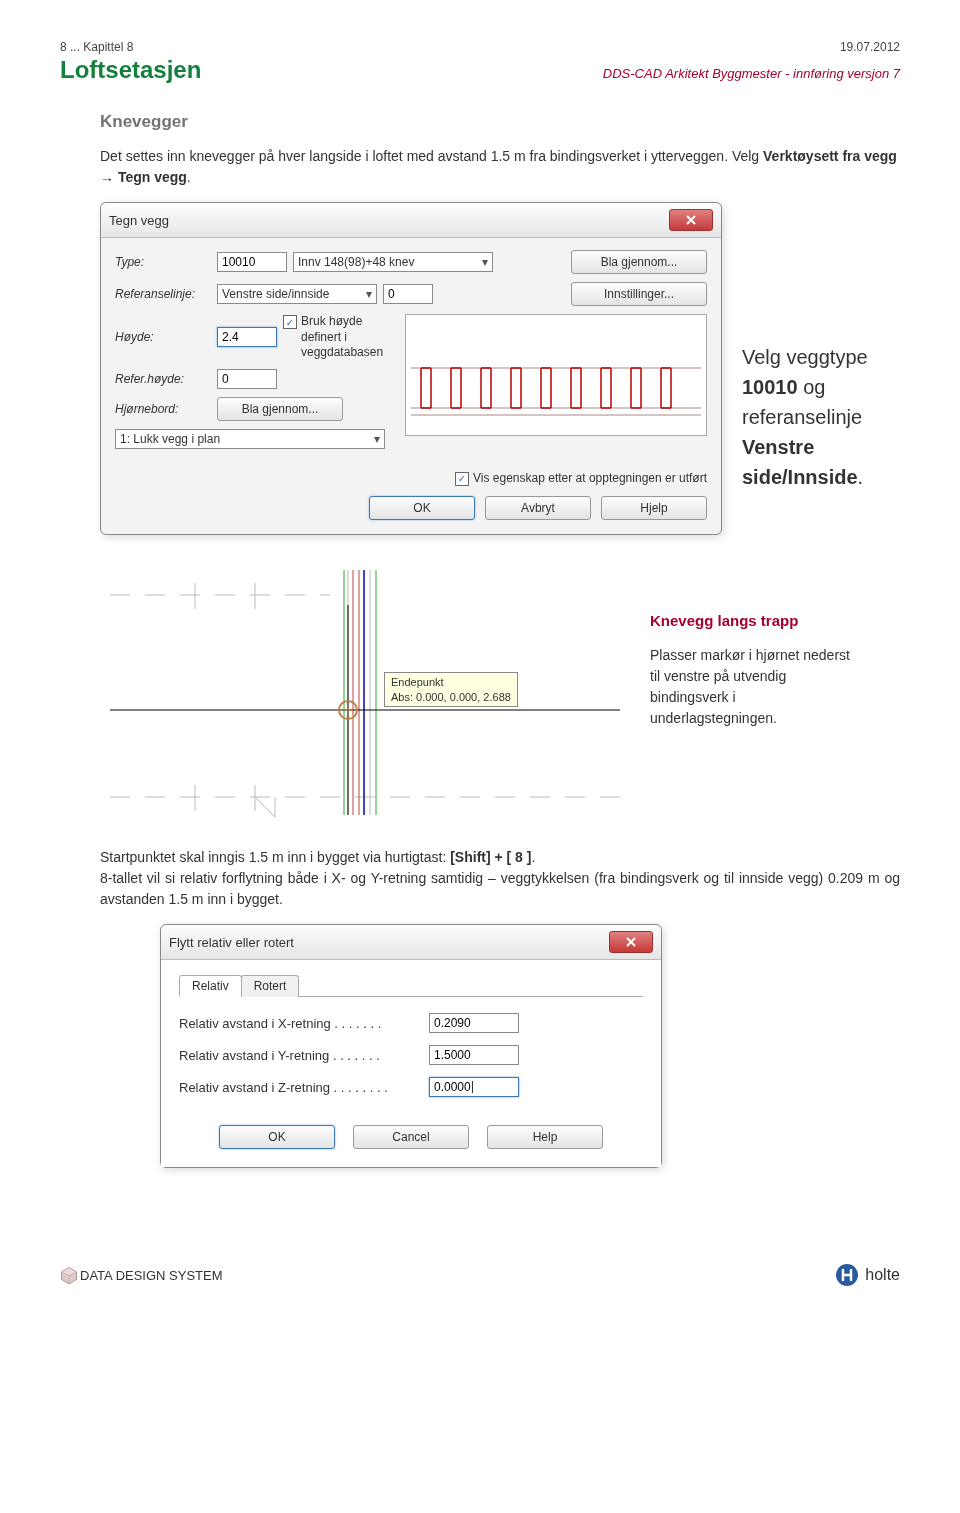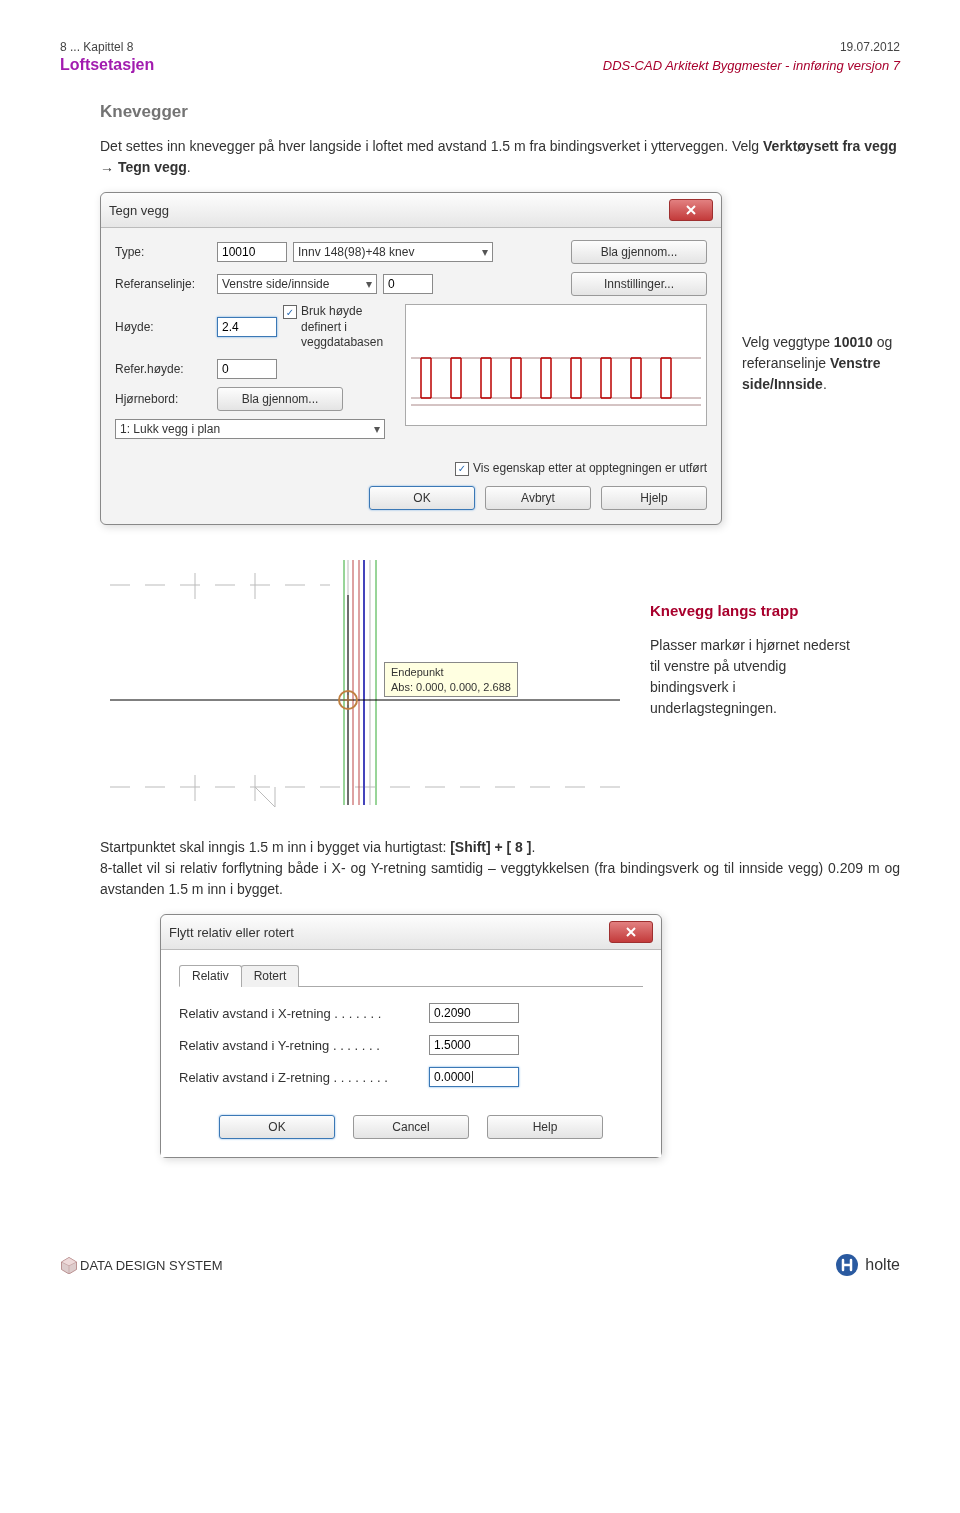--- a/index.html
+++ b/index.html
@@ -22,22 +22,22 @@
     color: #444;
     margin-bottom: 2px;
   }
   .header-title-row {
     display: flex;
     justify-content: space-between;
     align-items: baseline;
     margin-bottom: 28px;
   }
   .header-title {
-    color: #a21caf;
-    font-size: 16px;
+    color: #15803d;
+    font-size: 24px;
     font-weight: bold;
   }
   .header-subtitle {
     color: #a8002d;
     font-size: 13px;
     font-style: italic;
   }
   .content {
     margin-left: 40px;
   }
@@ -92,20 +92,21 @@
   }
   .form-row {
     display: flex;
     align-items: center;
     margin-bottom: 8px;
     gap: 6px;
   }
   .label {
     width: 96px;
     color: #333;
+    font-style: italic;
   }
   .textbox {
     border: 1px solid #8a8a8a;
     background: #fff;
     height: 20px;
     padding: 1px 4px;
     font-size: 12px;
     color: #000;
     box-sizing: border-box;
     display: inline-flex;
@@ -185,21 +186,21 @@
     gap: 10px;
     padding-top: 10px;
   }
   
   .aside-row {
     display: flex;
     align-items: flex-start;
     gap: 20px;
   }
   .caption {
-    font-size: 14px;
+    font-size: 20px;
     line-height: 1.5;
     max-width: 210px;
   }
   
   .plan-svg {
     width: 530px;
     height: 255px;
   }
   .tooltip {
     position: absolute;

